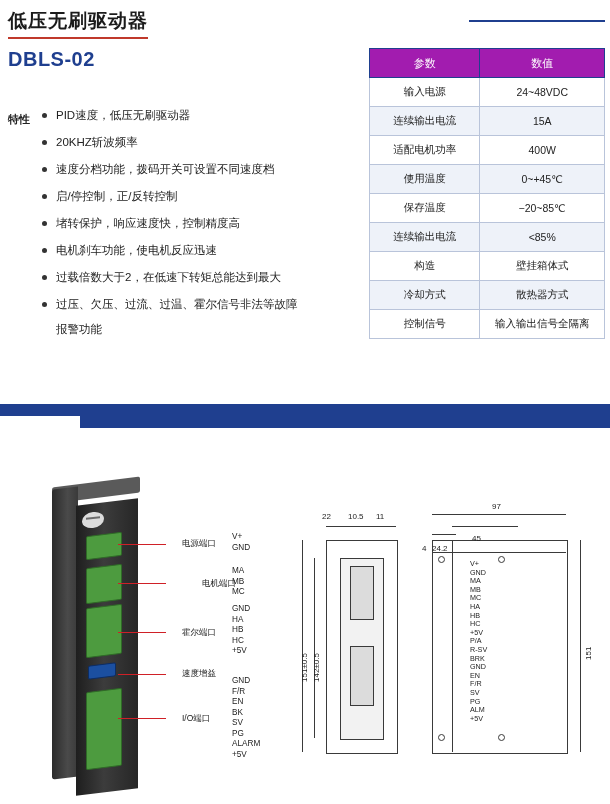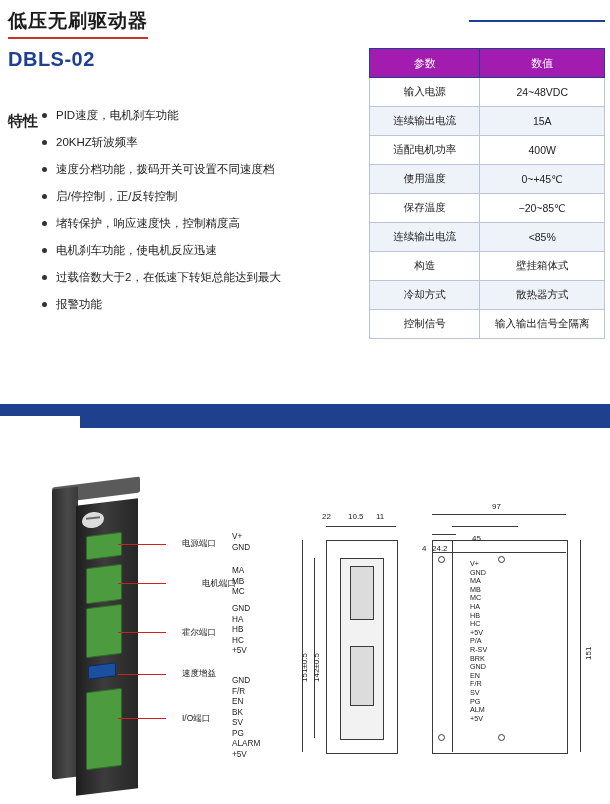--- a/index.html
+++ b/index.html
@@ -18,21 +18,21 @@
     border-bottom:2px solid #c0392b;display:inline-block;
   }
   .title-model{
     font-size:20px;color:#1f3f8f;font-weight:bold;
     margin-top:9px;letter-spacing:0.5px;
   }
 
   
   .features{position:absolute;left:4px;top:108px;width:355px;}
   .feat-label{
-    position:absolute;left:4px;top:4px;font-size:15px;font-weight:bold;color:#222;
+    position:absolute;left:4px;top:4px;font-size:11px;font-weight:bold;color:#222;
   }
   .feat-list{margin:0;padding:0;list-style:none;padding-left:38px;}
   .feat-list li{
     position:relative;font-size:11.5px;line-height:15px;
     margin-bottom:12px;color:#222;padding-left:14px;
   }
   .feat-list li .dot{
     position:absolute;left:0;top:5px;width:5px;height:5px;border-radius:50%;
     background:#333;
   }
@@ -121,28 +121,28 @@
 <div class="page">
 
   <div class="title-wrap">
     <div class="title-cn">低压无刷驱动器</div>
     <div class="title-model">DBLS-02</div>
   </div>
 
   <div class="features">
     <div class="feat-label">特性</div>
     <ul class="feat-list">
-      <li><span class="dot"></span><span>PID速度，电机刹车功能</span></li>
+      <li><span class="dot"></span><span>PID速度，低压无刷驱动器</span></li>
       <li><span class="dot"></span><span>20KHZ斩波频率</span></li>
       <li><span class="dot"></span><span>速度分档功能，拨码开关可设置不同速度档</span></li>
       <li><span class="dot"></span><span>启/停控制，正/反转控制</span></li>
       <li><span class="dot"></span><span>堵转保护，响应速度快，控制精度高</span></li>
       <li><span class="dot"></span><span>电机刹车功能，使电机反应迅速</span></li>
       <li><span class="dot"></span><span>过载倍数大于2，在低速下转矩总能达到最大</span></li>
-      <li><span class="dot"></span><span class="l2">报警功能</span></li>
+      <li><span class="dot"></span><span>过压、欠压、过流、过温、霍尔信号非法等故障</span><span class="l2">报警功能</span></li>
     </ul>
   </div>
 
   <div class="spec-tab-line"></div>
 
   <table class="spec-table">
     <thead>
       <tr>
         <th>参数</th>
         <th>数值</th>

